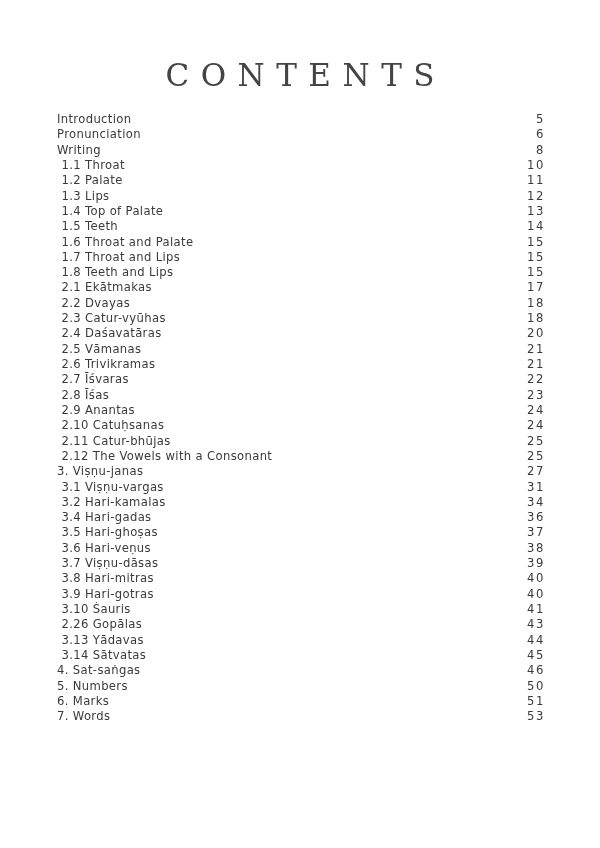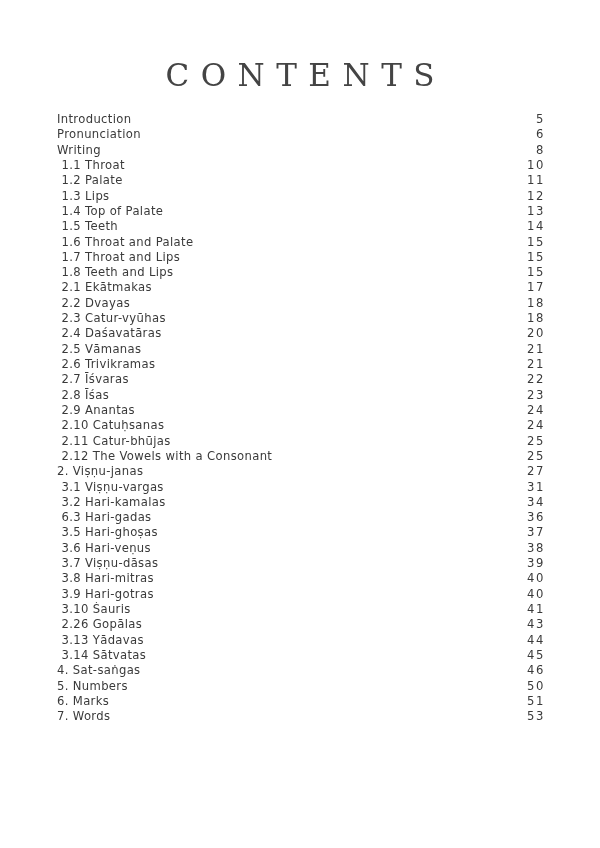--- a/index.html
+++ b/index.html
@@ -165,33 +165,33 @@
       </li>
       <li class="toc-entry level-2">
         <span class="entry-label">2.11 Catur-bhūjas</span>
         <span class="entry-page">25</span>
       </li>
       <li class="toc-entry level-2">
         <span class="entry-label">2.12 The Vowels with a Consonant</span>
         <span class="entry-page">25</span>
       </li>
       <li class="toc-entry level-1">
-        <span class="entry-label">2. Viṣṇu-janas</span>
+        <span class="entry-label">3. Viṣṇu-janas</span>
         <span class="entry-page">27</span>
       </li>
       <li class="toc-entry level-2">
         <span class="entry-label">3.1 Viṣṇu-vargas</span>
         <span class="entry-page">31</span>
       </li>
       <li class="toc-entry level-2">
         <span class="entry-label">3.2 Hari-kamalas</span>
         <span class="entry-page">34</span>
       </li>
       <li class="toc-entry level-2">
-        <span class="entry-label">6.3 Hari-gadas</span>
+        <span class="entry-label">3.4 Hari-gadas</span>
         <span class="entry-page">36</span>
       </li>
       <li class="toc-entry level-2">
         <span class="entry-label">3.5 Hari-ghoṣas</span>
         <span class="entry-page">37</span>
       </li>
       <li class="toc-entry level-2">
         <span class="entry-label">3.6 Hari-veṇus</span>
         <span class="entry-page">38</span>
       </li>

